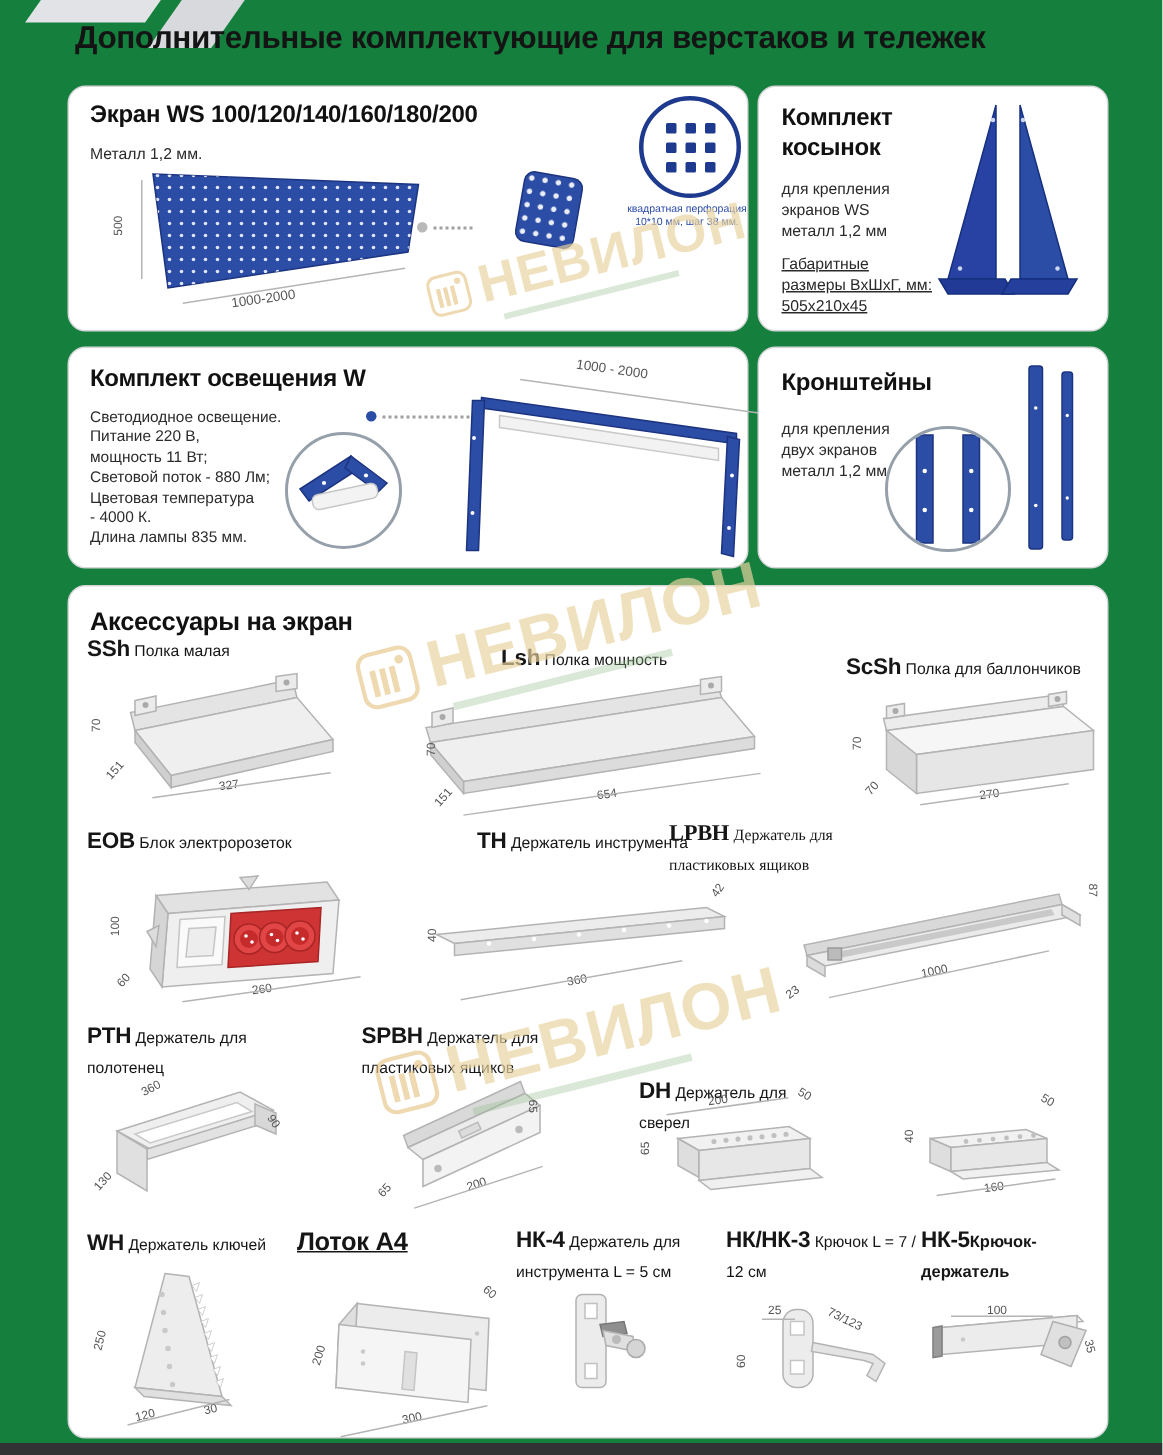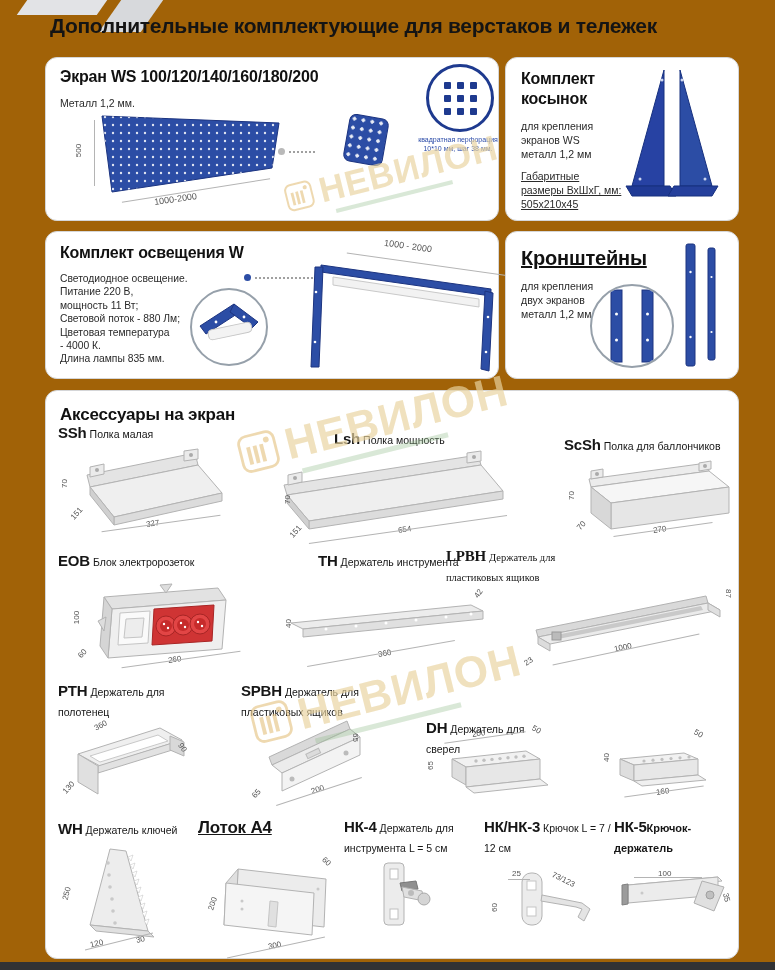--- a/index.html
+++ b/index.html
@@ -1,16 +1,16 @@
 <!DOCTYPE html>
 <html><head>
 <meta charset="utf-8">
 <style>
   html,body{margin:0;padding:0;}
-  .page{position:relative;width:775px;height:970px;background:#a16207;font-family:"Liberation Sans",sans-serif;overflow:hidden;}
+  .page{position:relative;width:775px;height:970px;background:#15803d;font-family:"Liberation Sans",sans-serif;overflow:hidden;}
   .decor{position:absolute;transform:skewX(-35deg);}
   .page-title{position:absolute;left:50px;top:14px;width:700px;font-size:21px;font-weight:bold;color:#141414;letter-spacing:-0.3px;}
   .card{position:absolute;background:#fff;border:1px solid #d5d6d8;border-radius:12px;}
   .card-title{position:absolute;font-weight:bold;color:#111;font-size:16px;letter-spacing:-0.2px;}
   .body-text{position:absolute;font-size:10.5px;color:#2a2a2a;line-height:1.32;white-space:pre-line;}
   .dim{position:absolute;font-size:8px;color:#555;white-space:nowrap;}
   .dimline{position:absolute;height:1px;background:#b4b4b4;}
   .vline{position:absolute;width:1px;background:#b4b4b4;}
   .dots{position:absolute;border-top:2px dotted #a0a0a0;height:0;}
   .dot{position:absolute;border-radius:50%;}
@@ -124,21 +124,21 @@
       <circle cx="15" cy="45" r="1.3" fill="#fff"></circle>
         <circle cx="14" cy="95" r="1.3" fill="#fff"></circle>
       <circle cx="187" cy="70" r="1.3" fill="#fff"></circle>
         <circle cx="185" cy="105" r="1.3" fill="#fff"></circle>
     </svg>
     <div class="dimline" style="left:300px;top:32px;width:165px;transform:rotate(8deg);"></div>
     <div class="dim" style="left:338px;top:9px;transform:rotate(8deg);font-size:9px;">1000 - 2000</div>
   </div>
 
   <div class="card" style="left:505px;top:231px;width:232px;height:146px;">
-    <div class="card-title" style="left:15px;top:15px;font-size:20px;text-decoration:underline;">Кронштейны</div>
+    <div class="card-title" style="left:15px;top:15px;font-size:16px;">Кронштейны</div>
     <div class="body-text" style="left:15px;top:48px;">для крепления
 двух экранов
 металл 1,2 мм</div>
     <div class="detailcircle" style="left:84px;top:52px;width:80px;height:80px;">
       <svg width="80" height="80" viewBox="0 0 80 80" style="left:0;top:0;">
         <rect x="19" y="4" width="11" height="72" fill="#2c4da5" stroke="#1c3480"></rect>
         <rect x="50" y="4" width="11" height="72" fill="#2c4da5" stroke="#1c3480"></rect>
         <circle cx="24.5" cy="28" r="1.5" fill="#fff"></circle>
           <circle cx="24.5" cy="54" r="1.5" fill="#fff"></circle>
         <circle cx="55.5" cy="28" r="1.5" fill="#fff"></circle>

